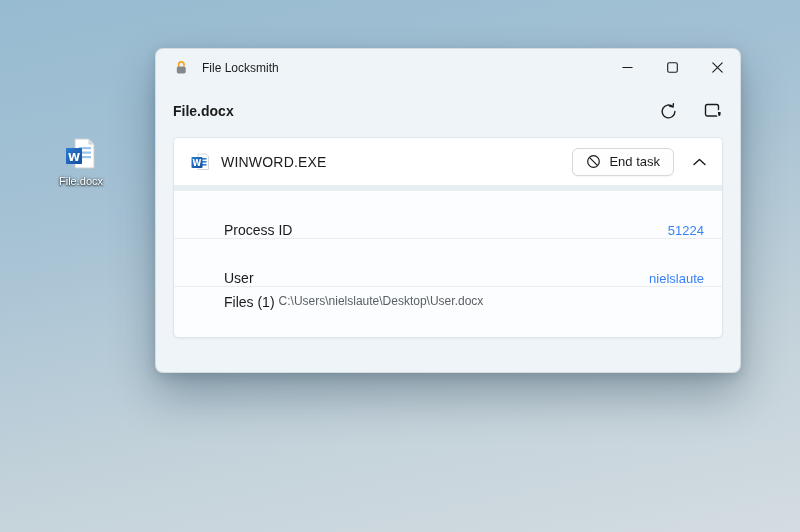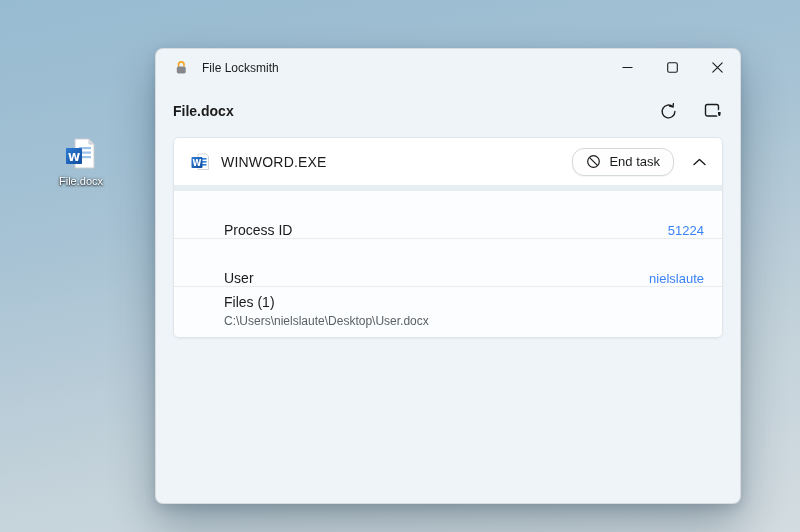--- a/index.html
+++ b/index.html
@@ -18,21 +18,21 @@
     cursor:default;
   }
   .desktop-icon .glyph { width:36px; height:36px; position:relative; }
   .desktop-icon .label {
     font-size:11px; color:#ffffff; text-align:center; line-height:12px;
     text-shadow:0 1px 2px rgba(0,0,0,.85), 0 0 3px rgba(0,0,0,.55);
   }
 
   
   .app-window {
-    position:absolute; left:155px; top:48px; width:586px; height:456px;
+    position:absolute; left:155px; top:48px; width:586px; height:325px;
     background:#eef4f8;
     border:1px solid rgba(0,0,0,0.10);
     border-radius:8px;
     box-shadow:0 22px 45px rgba(0,30,50,0.30), 0 4px 12px rgba(0,30,50,0.14);
     overflow:hidden;
   }
 
   .titlebar { display:flex; align-items:center; height:37px; padding-left:17px; }
   .titlebar .app-icon { width:16px; height:16px; margin-right:13px; flex:0 0 auto; }
   .titlebar .title { font-size:12px; color:#1c1c1c; }
@@ -60,37 +60,37 @@
     height:47px; background:#ffffff;
     display:flex; align-items:center;
     padding:0 10px 0 16px;
   }
   .proc-icon { width:20px; height:20px; margin-right:11px; flex:0 0 auto; }
   .proc-name { font-size:14px; color:#1b1b1b; letter-spacing:.2px; }
   .end-task-btn {
     margin-left:auto; margin-right:12px;
     height:28px; padding:0 13px;
     display:flex; align-items:center; gap:8px;
-    background:#fefefe; border:1px solid #d4d9dc; border-radius:12px;
+    background:#fefefe; border:1px solid #d4d9dc; border-radius:6px;
     font-family:inherit; font-size:13px; color:#1b1b1b;
     box-shadow:0 1px 1px rgba(0,0,0,0.04);
   }
   .chevron-btn { width:26px; height:26px; border:none; background:transparent; display:flex; align-items:center; justify-content:center; }
 
   .expander-gap { height:6px; background:#e7eef2; }
   .detail-row {
     height:47px; display:flex; align-items:flex-end;
     padding:0 18px 0 50px; background:#fbfdfe;
   }
   .detail-row .lbl { font-size:14px; color:#1b1b1b; }
   .detail-row .val { margin-left:auto; font-size:13px; color:#3b82f6;margin-top:20px; }
   .sep { height:1px; background:#e9edf0; }
   .files-row {
     height:50px; padding:7px 18px 0 50px; background:#fbfdfe;
-    display:flex; flex-direction:column; justify-content:flex-start; gap:4px;
+    display:flex; justify-content:flex-start; gap:4px;
   }
   .files-row .lbl { font-size:14px; color:#1b1b1b; }
   .files-row .path { font-size:12px; color:#5a6065; }
 </style>
 </head>
 <body>
 
 <div class="desktop-icon">
   <div class="glyph">
     <svg width="36" height="36" viewBox="0 0 36 36">

